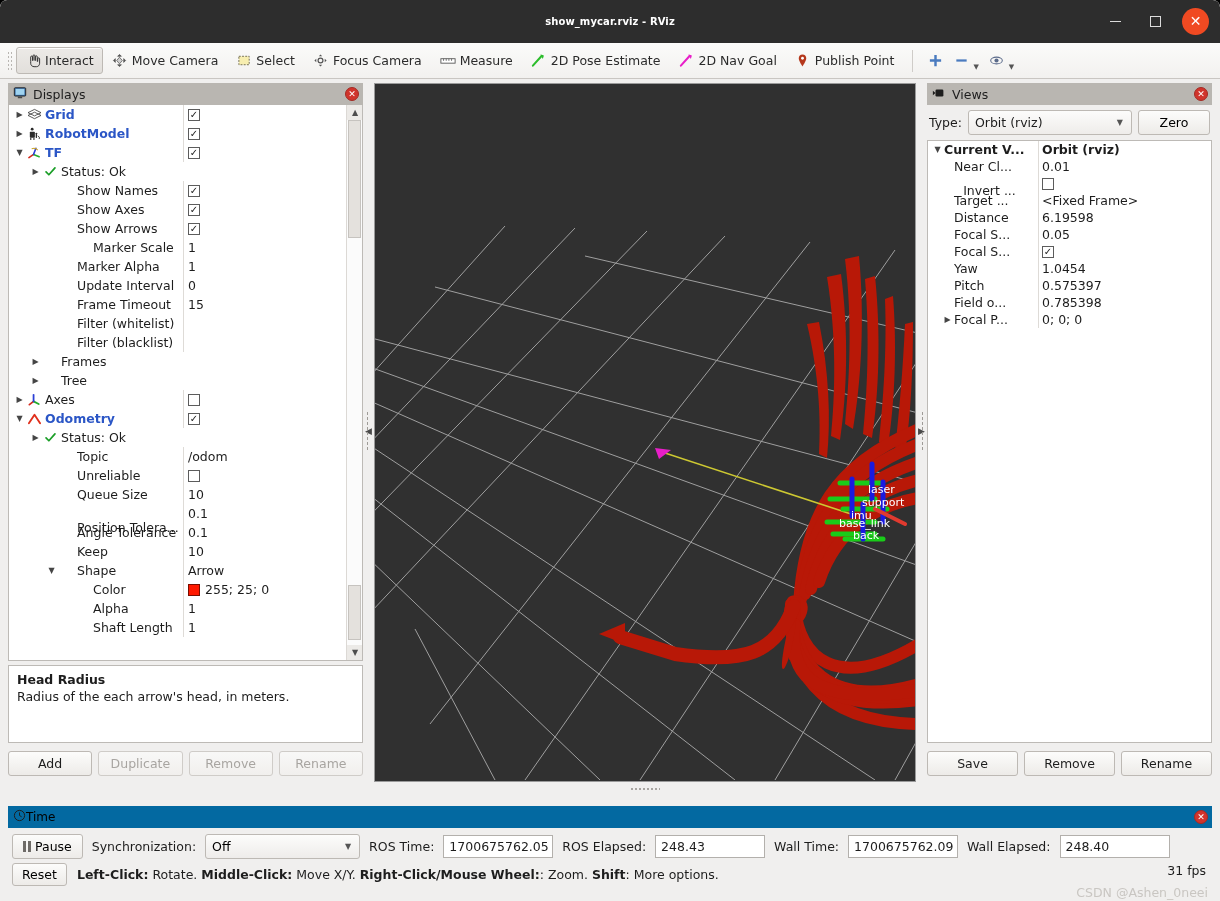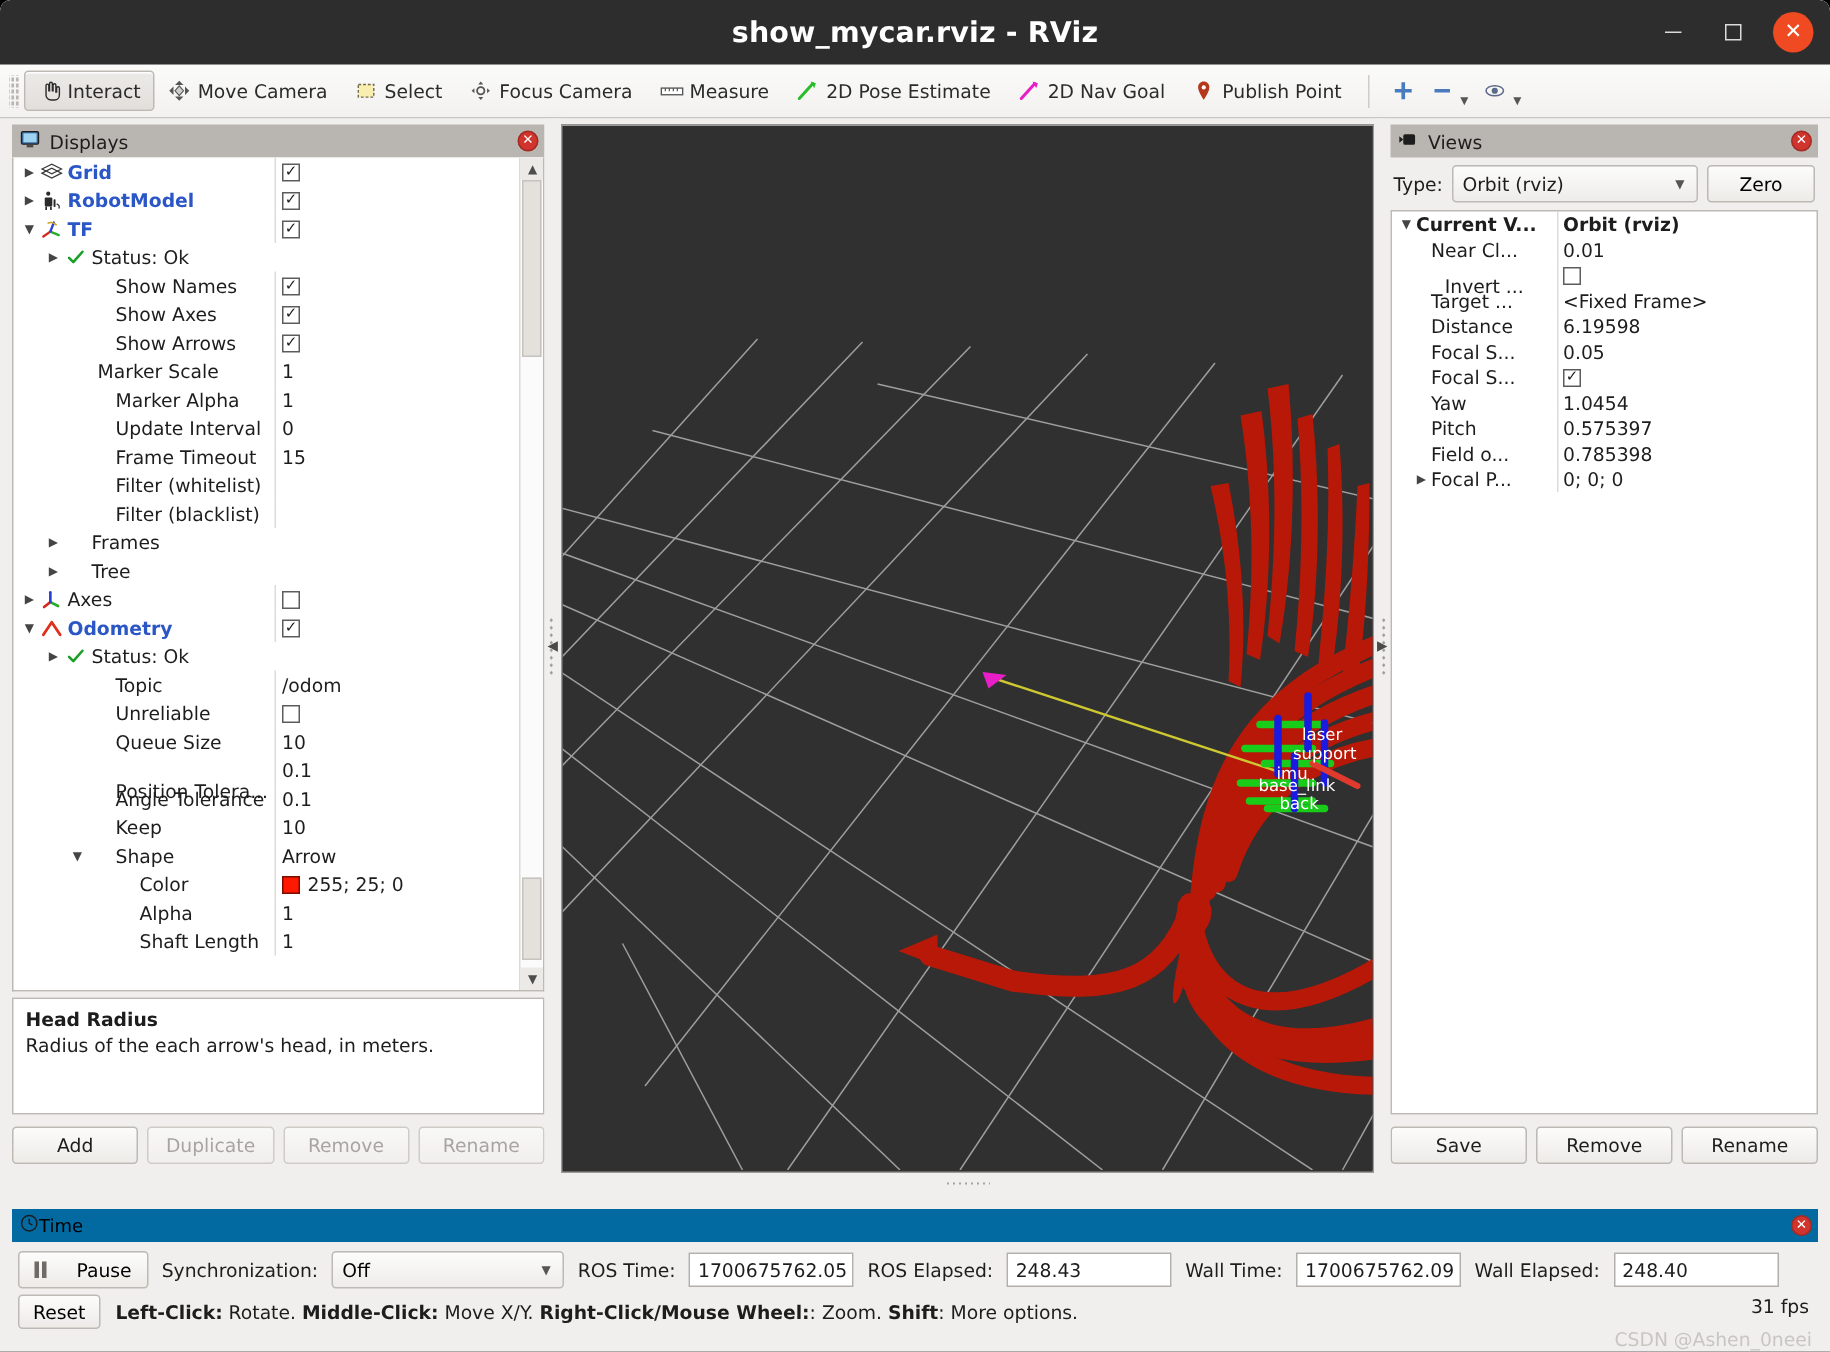--- a/index.html
+++ b/index.html
@@ -23,21 +23,21 @@
   
   #titlebar {
     position: relative;
     height: 43px;
     background: #2d2d2d;
     border-radius: 7px 7px 0 0;
     display: flex; align-items: center; justify-content: center;
   }
   #title-text {
     color: #ffffff;
-    font-size: 19px;
+    font-size: 10px;
     font-weight: bold;
     letter-spacing: .1px;
   }
   #win-controls {
     position: absolute; right: 11px; top: 0; height: 43px;
     display: flex; align-items: center; gap: 13px;
   }
   .wbtn {
     width: 27px; height: 27px;
     display: flex; align-items: center; justify-content: center;
@@ -281,21 +281,21 @@
   }
   #time-row {
     display: flex; align-items: center; gap: 9px;
     padding: 6px 10px 4px 12px;
     font-size: 12.5px;
   }
   .pause-btn {
     height: 25px; padding: 0 10px;
     background: linear-gradient(#fcfcfb,#edebe8);
     border: 1px solid #bdb9b4; border-radius: 3px;
-    display:flex; align-items:center; gap:20px; font-size:12.5px;
+    display:flex; align-items:center; gap:4px; font-size:12.5px;
   }
   .pause-bars { display:flex; gap:2px; }
   .pause-bars i { width:3px; height:11px; background:#6e6b67; display:block; }
   .lbl { font-size: 12.5px; color:#1d1d1d; white-space:nowrap; }
   .tinput {
     height: 23px; background: #fff; border: 1px solid #b3b0ac;
     padding: 0 5px; font-size: 12.5px; color:#1d1d1d;
     display:flex; align-items:center;
   }
   .combo-sync {
@@ -585,21 +585,21 @@
                 <span class="ticon"></span>
                 <span class="tlabel">Show Arrows</span>
               </div>
               <div class="tval">
                 <span class="tval-cell">
                   <span class="chk">✓</span>
                 </span>
               </div>
             </div>
             <div class="trow">
-              <div class="tname" style="padding-left: 24px;">
+              <div class="tname" style="padding-left: 52px;">
                 <span class="expander"></span>
                 <span class="ticon"></span>
                 <span class="tlabel">Marker Scale</span>
               </div>
               <div class="tval">1</div>
             </div>
             <div class="trow">
               <div class="tname" style="padding-left: 36px;">
                 <span class="expander"></span>
                 <span class="ticon"></span>

